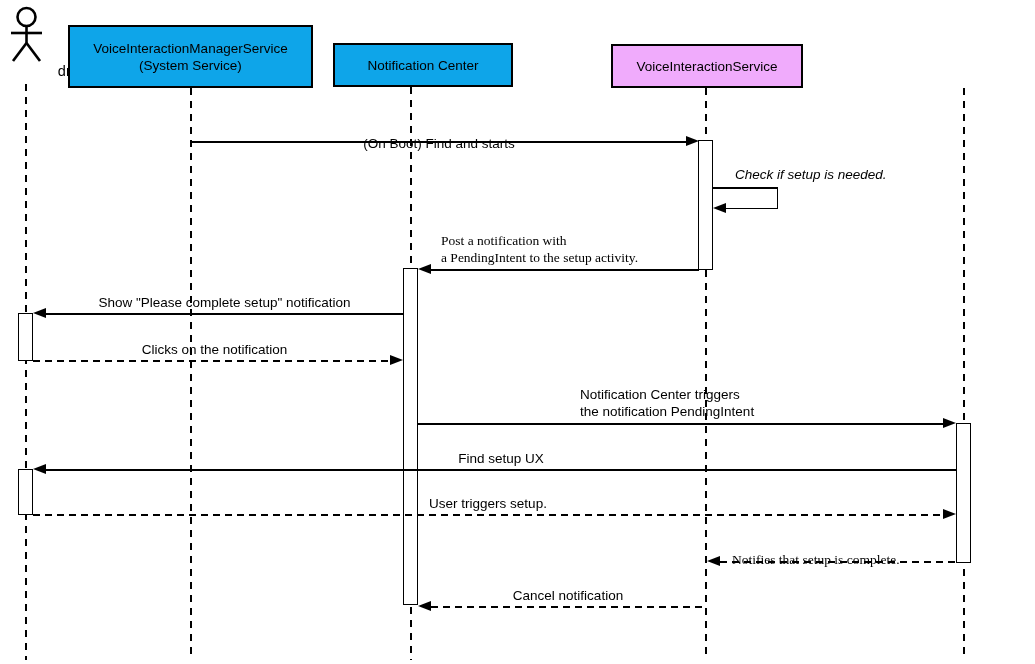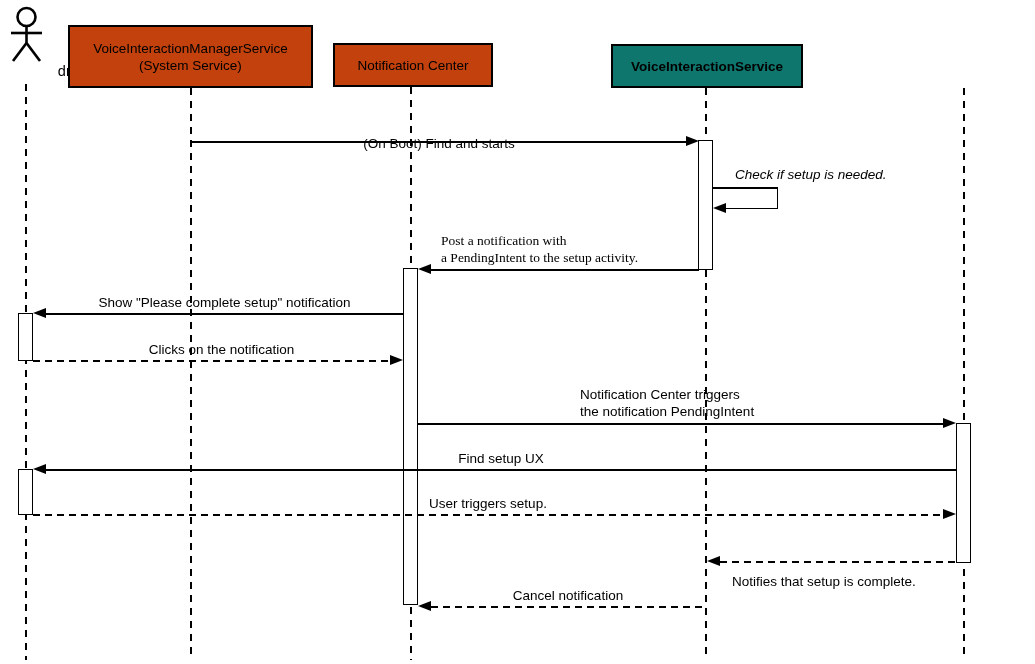--- a/index.html
+++ b/index.html
@@ -5,22 +5,22 @@
   html,body { margin:0; padding:0; background:#fff; }
   #canvas {
     position:relative; width:1035px; height:664px; background:#ffffff;
     font-family:"Liberation Sans", sans-serif; color:#000; overflow:hidden;
   }
   .head-box {
     position:absolute; box-sizing:border-box; border:2px solid #000;
     display:flex; align-items:center; justify-content:center; text-align:center;
     font-size:13.5px; line-height:17px; white-space:pre-line;
   }
-  .cyan  { background:#c2410c; }
-  .green { background:#0f766e;font-weight:bold; }
+  .cyan  { background:#0ea5e9; }
+  .green { background:#f0abfc; }
   .lifeline {
     position:absolute; width:1.6px;
     background:repeating-linear-gradient(to bottom,#000 0 7px,transparent 7px 13px);
   }
   .activation {
     position:absolute; box-sizing:border-box; width:15px;
     background:#fff; border:1.5px solid #000;
   }
   .msg-label {
     position:absolute; font-size:13.5px; line-height:16.5px; white-space:pre-line;
@@ -59,21 +59,21 @@
       <line x1="18.5" y1="37" x2="32" y2="55" stroke="#000" stroke-width="2.6"></line>
     </svg>
   </div>
   <div class="actor-label" style="left:18px; top:63px; width:52px;padding-left:32px;">driver</div>
 
   <div class="head-box cyan" style="left:68px; top:25px; width:245px; height:63px;">
     <span>VoiceInteractionManagerService
 (System Service)</span>
   </div>
 
-  <div class="head-box cyan" style="left:333px; top:43px; width:160px; height:44px;">
+  <div class="head-box cyan" style="left:333px; top:43px; width:180px; height:44px;">
     <span>Notification Center</span>
   </div>
 
   <div class="head-box green" style="left:611px; top:44px; width:192px; height:44px;">
     <span>VoiceInteractionService</span>
   </div>
 
 
   <div class="activation" style="left:698px; top:140px; height:130px;"></div>
   <div class="activation" style="left:403px; top:268px; height:337px;"></div>
@@ -102,21 +102,21 @@
     <div class="arrow-l" style="left:418px; top:264px;"></div>
   </div>
 
   <div>
     <div class="msg-label center" style="left:46px; top:295px; width:357px;">Show "Please complete setup" notification</div>
     <div class="line-solid" style="left:46px; top:313px; width:357px;"></div>
     <div class="arrow-l" style="left:33px; top:308px;"></div>
   </div>
 
   <div>
-    <div class="msg-label center" style="left:43px; top:342px; width:357px;">Clicks on the notification</div>
+    <div class="msg-label center" style="left:36px; top:342px; width:357px;">Clicks on the notification</div>
     <div class="line-dashed" style="left:33px; top:360px; width:357px;"></div>
     <div class="arrow-r" style="left:390px; top:355px;"></div>
   </div>
 
   <div>
     <div class="msg-label" style="left:580px; top:387px;">Notification Center triggers
 the notification PendingIntent</div>
     <div class="line-solid" style="left:418px; top:423px; width:525px;"></div>
     <div class="arrow-r" style="left:943px; top:418px;"></div>
   </div>
@@ -127,21 +127,21 @@
     <div class="arrow-l" style="left:33px; top:464px;"></div>
   </div>
 
   <div>
     <div class="msg-label center" style="left:33px; top:496px; width:910px;">User triggers setup.</div>
     <div class="line-dashed" style="left:33px; top:514px; width:910px;"></div>
     <div class="arrow-r" style="left:943px; top:509px;"></div>
   </div>
 
   <div>
-    <div class="msg-label" style="left:732px; top:574px;">Notifies that setup is complete.</div>
+    <div class="msg-label" style="left:732px; top:552px;font-family:Liberation Serif, serif;">Notifies that setup is complete.</div>
     <div class="line-dashed" style="left:720px; top:561px; width:236px;"></div>
     <div class="arrow-l" style="left:707px; top:556px;"></div>
   </div>
 
   <div>
     <div class="msg-label center" style="left:431px; top:588px; width:274px;">Cancel notification</div>
     <div class="line-dashed" style="left:431px; top:606px; width:274px;"></div>
     <div class="arrow-l" style="left:418px; top:601px;"></div>
   </div>
 

